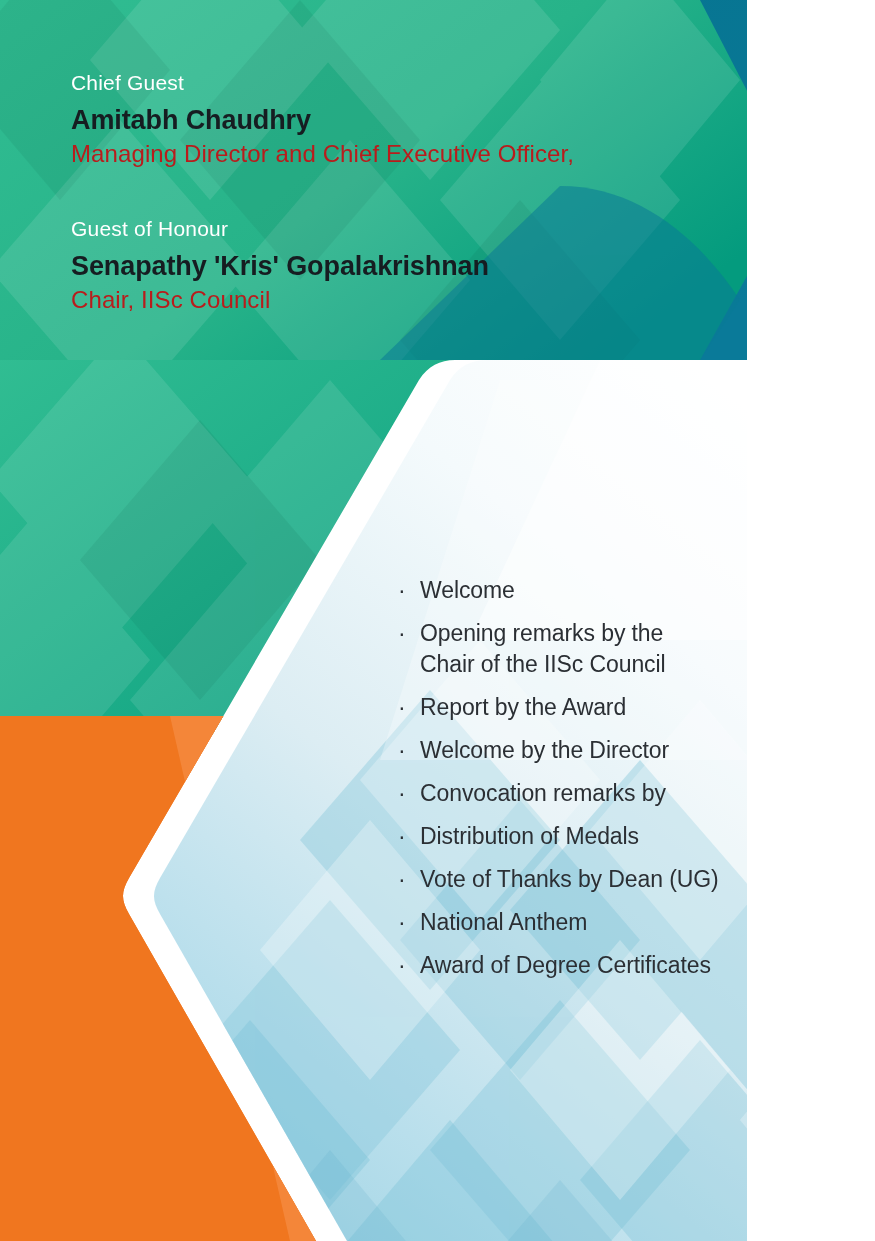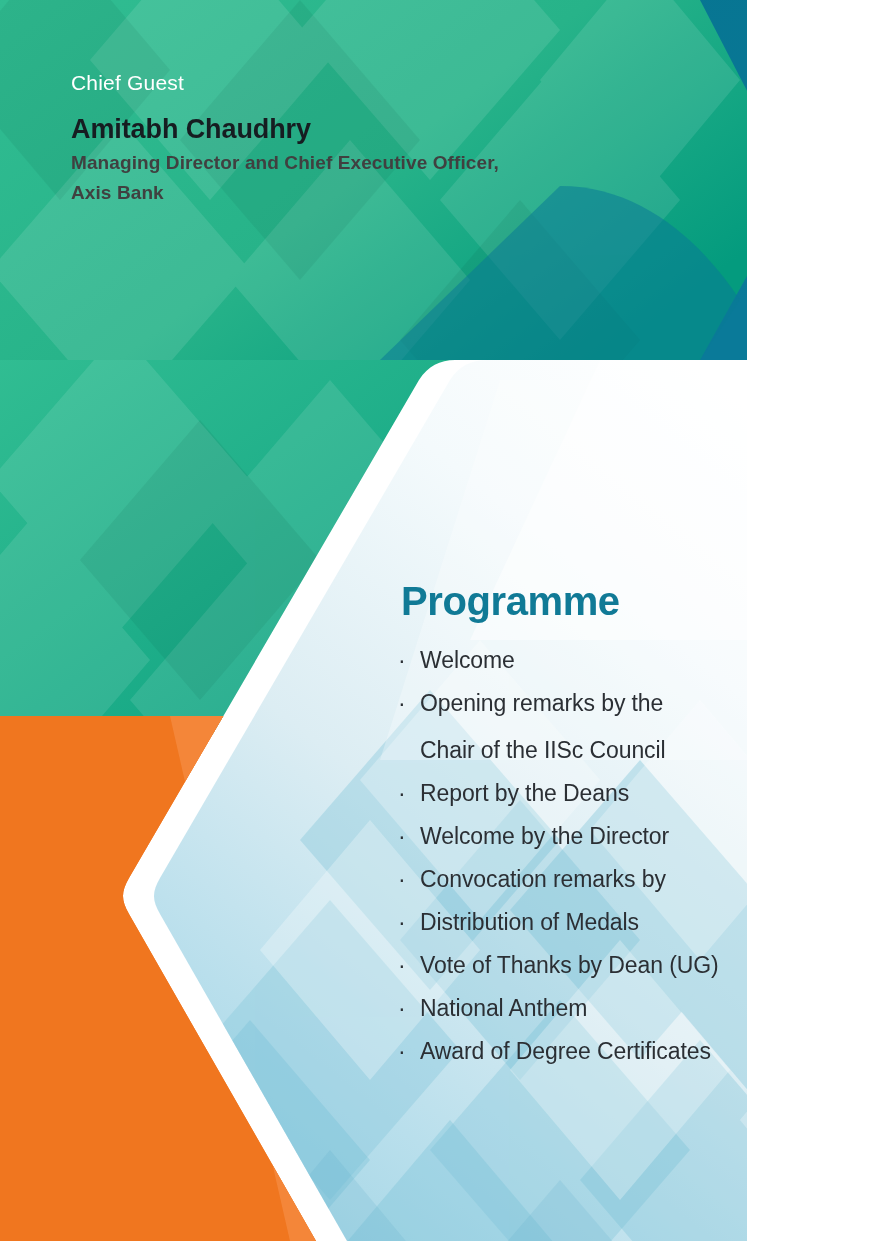--- a/index.html
+++ b/index.html
@@ -42,27 +42,27 @@
     color: #ffffff;
     font-weight: 400;
     letter-spacing: .2px;
   }
   .guest-name {
     font-size: 27px;
     line-height: 36px;
     font-weight: 700;
     color: #161d21;
     letter-spacing: -.1px;
-    margin-top: 13px;
+    margin-top: 4px;
   }
   .guest-affil {
-    font-size: 19px;
+    font-size: 24px;
     line-height: 28px;
-    color: #404040;
-    font-weight: 700;
+    color: #b91c1c;
+    font-weight: 400;
     margin-top: 2px;
     letter-spacing: .1px;
   }
 
   
   .programme {
     position: absolute;
     left: 398px;
     top: 575px;
     width: 470px;
@@ -93,21 +93,21 @@
   .prog-bullet {
     flex: 0 0 22px;
     width: 22px;
     text-align: left;
     font-size: 23px;
     line-height: 31px;
     color: #2b2f34;
   }
   .prog-bullet.nobullet { color: transparent; }
   .prog-text { flex: 1 1 auto; }
-  .prog-text .l2 { display: block; margin-top: 16px; }
+  .prog-text .l2 { display: block; }
 </style>
 </head>
 <body>
 
 <div id="poster">
 
   <div class="layer">
     <svg viewBox="0 0 875 1241" xmlns="http://www.w3.org/2000/svg" preserveAspectRatio="none">
       <defs>
         <linearGradient id="gGreen" x1="0" y1="0" x2="1" y2="0.6">
@@ -230,40 +230,43 @@
       </g>
     </svg>
   </div>
 
   <div class="guests">
 
     <div class="guest-block">
       <div class="guest-role">Chief Guest</div>
       <div class="guest-name">Amitabh Chaudhry</div>
       <div class="guest-affil">Managing Director and Chief Executive Officer,</div>
-      <div class="guest-affil">Axis Bank</div>
     </div>
 
+    <div class="guest-block">
+      <div class="guest-role">Guest of Honour</div>
+      <div class="guest-name">Senapathy 'Kris' Gopalakrishnan</div>
+      <div class="guest-affil">Chair, IISc Council</div>
+    </div>
 
   </div>
 
   <div class="programme">
-    <div class="programme-title">Programme</div>
     <ul class="prog-list">
         <li class="prog-item">
           <span class="prog-bullet">·</span>
           <span class="prog-text"><span class="l1">Welcome</span></span>
         </li>
         <li class="prog-item">
           <span class="prog-bullet">·</span>
           <span class="prog-text"><span class="l1">Opening remarks by the</span><span class="l2">Chair of the IISc Council</span></span>
         </li>
         <li class="prog-item">
           <span class="prog-bullet">·</span>
-          <span class="prog-text"><span class="l1">Report by the Deans</span></span>
+          <span class="prog-text"><span class="l1">Report by the Award</span></span>
         </li>
         <li class="prog-item">
           <span class="prog-bullet">·</span>
           <span class="prog-text"><span class="l1">Welcome by the Director</span></span>
         </li>
         <li class="prog-item">
           <span class="prog-bullet">·</span>
           <span class="prog-text"><span class="l1">Convocation remarks by</span></span>
         </li>
         <li class="prog-item">

